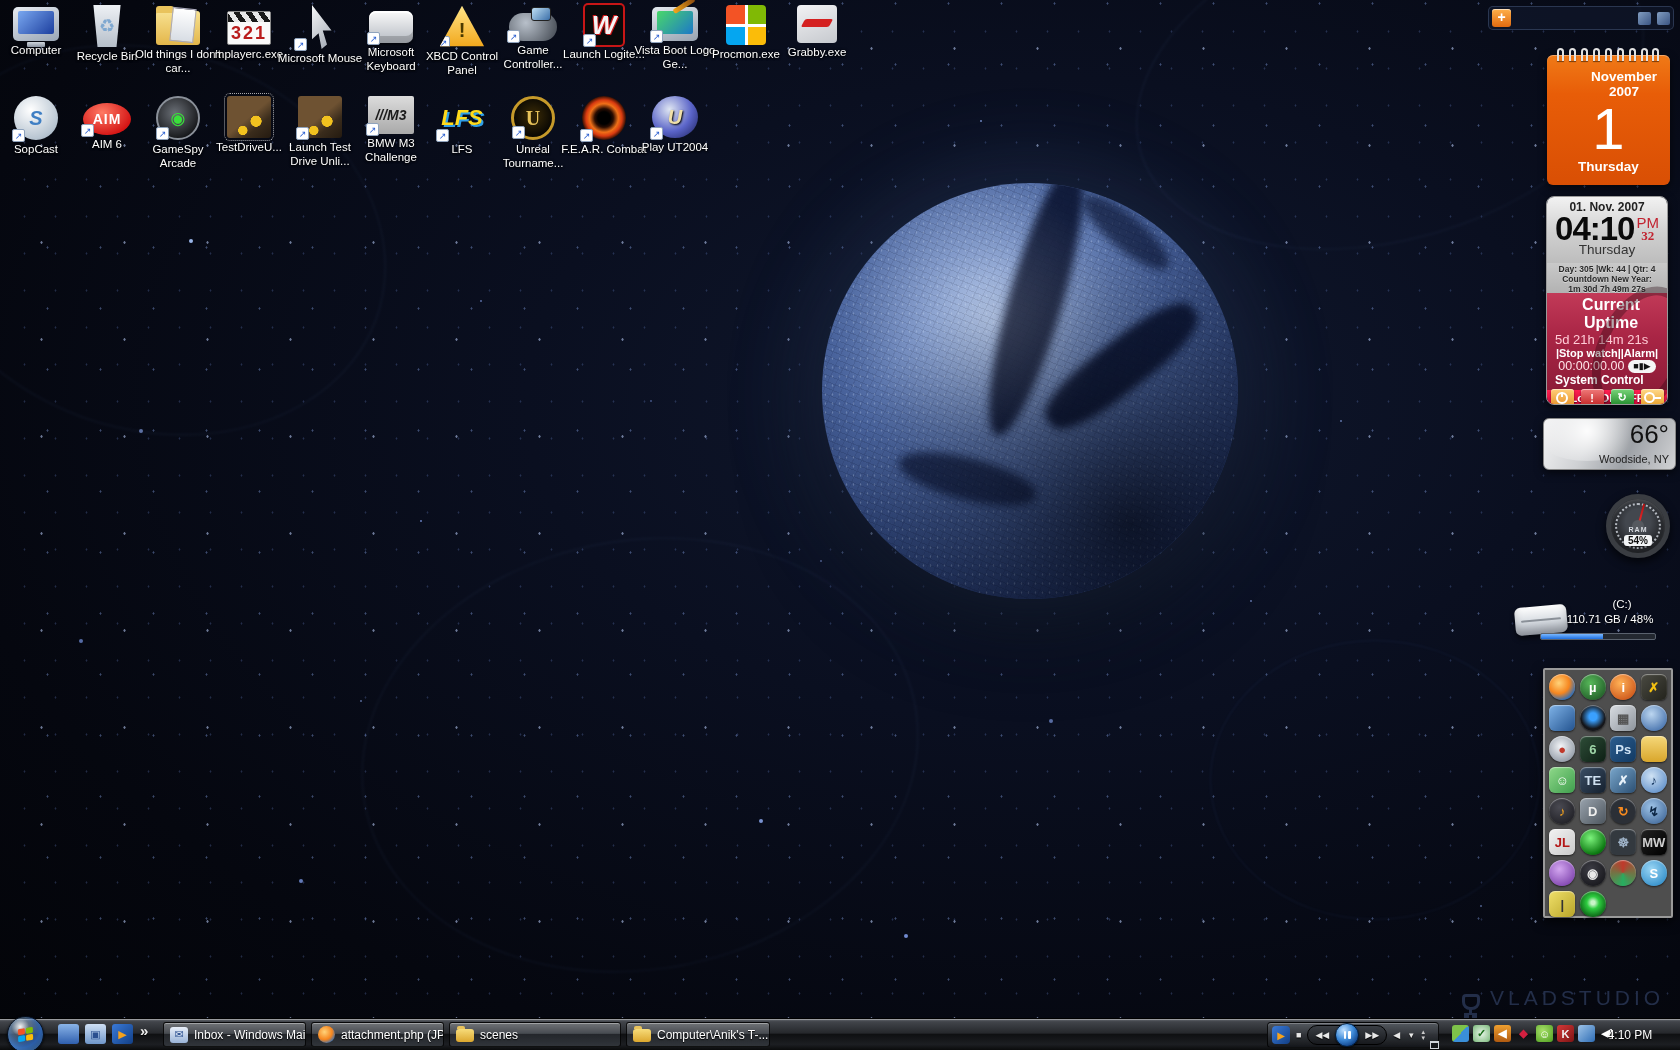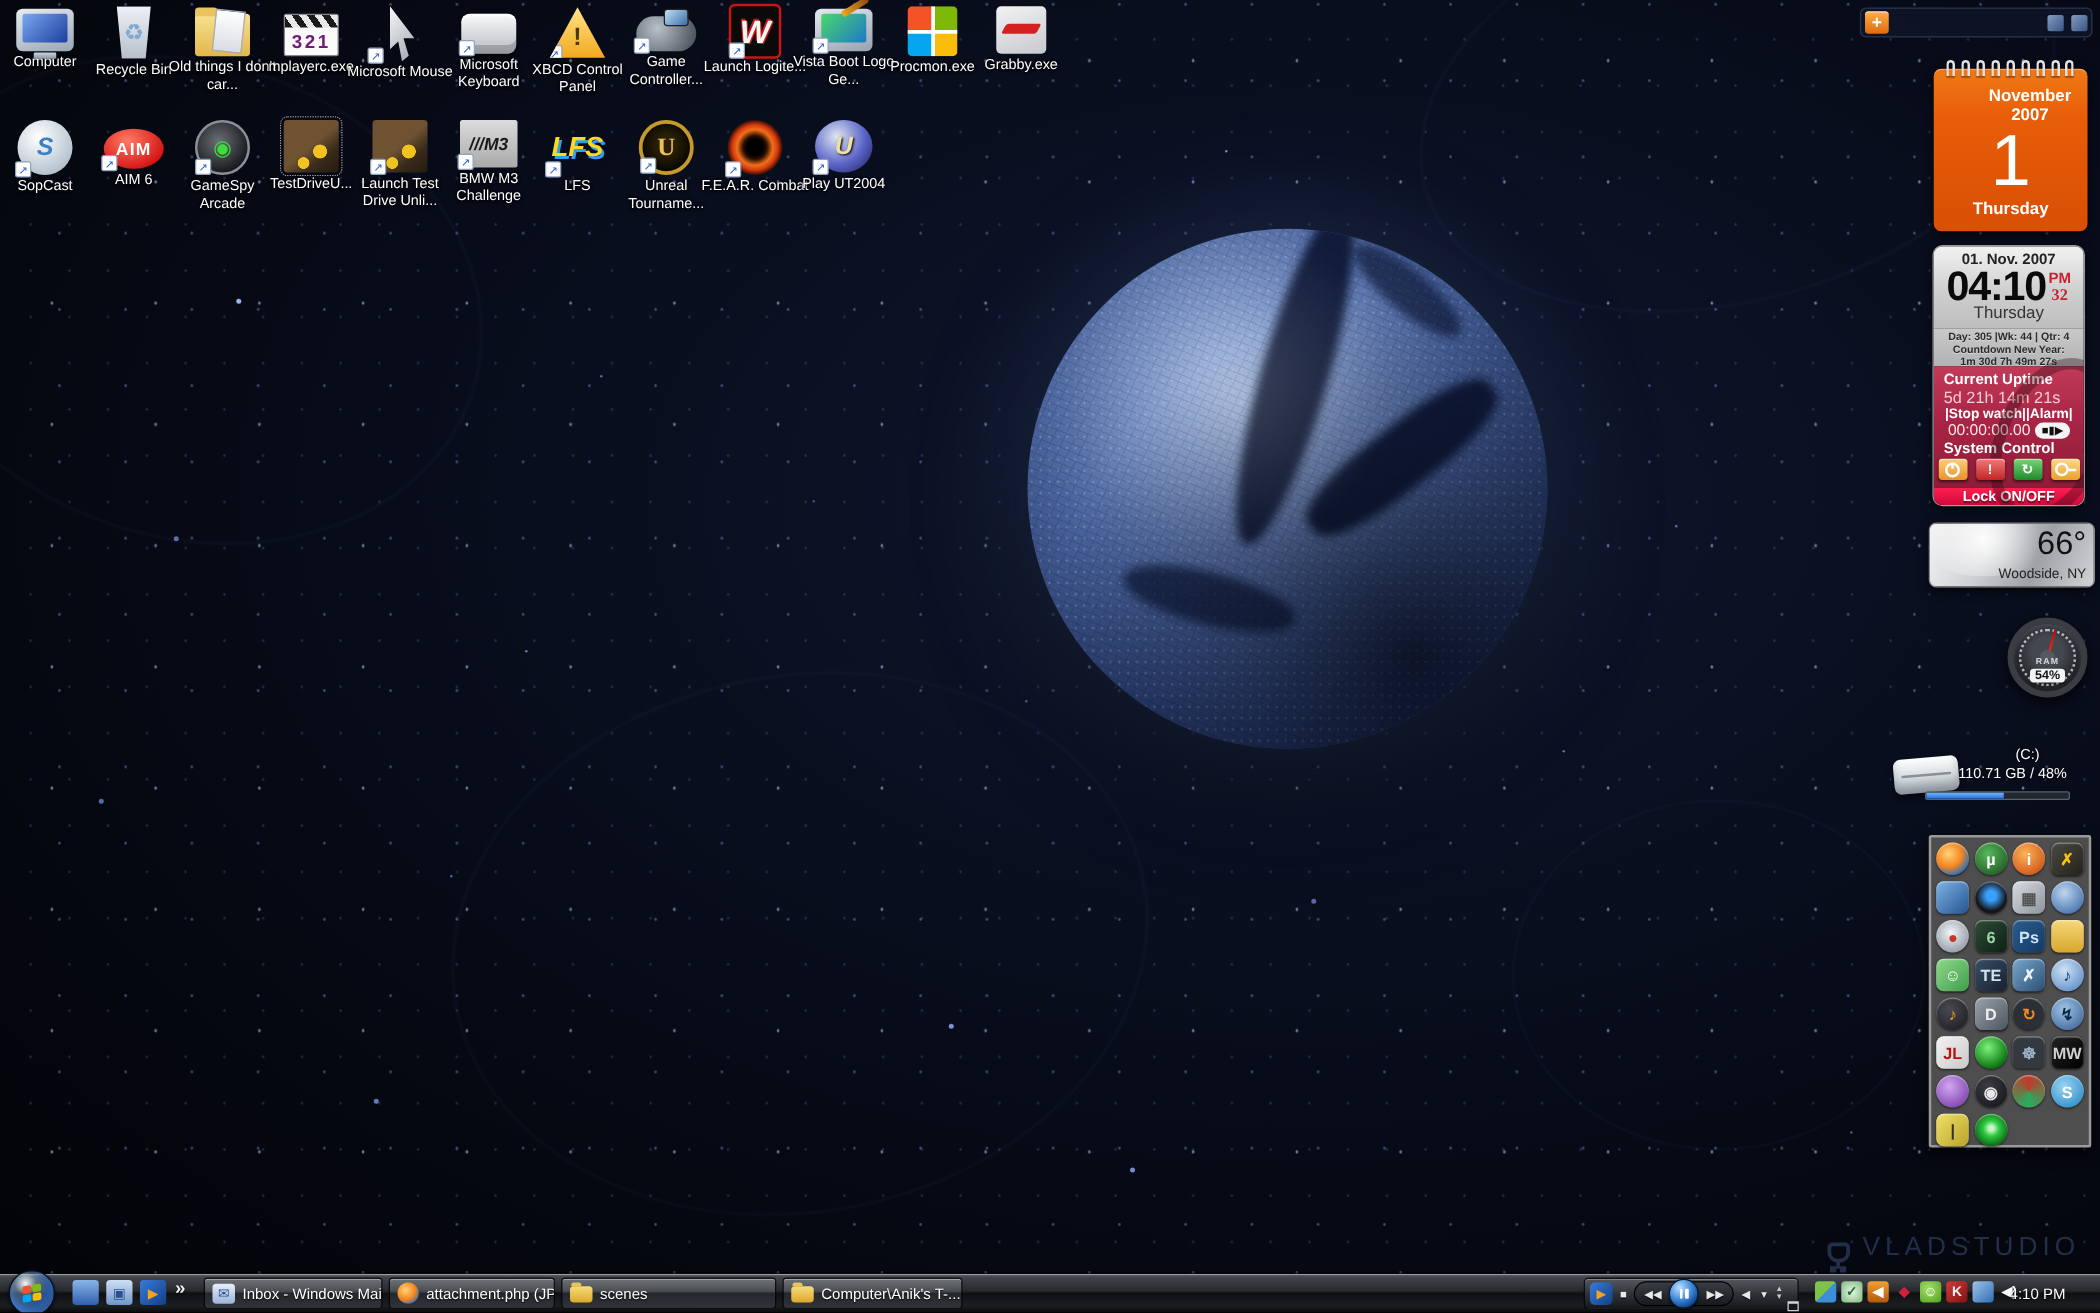--- a/index.html
+++ b/index.html
@@ -60,21 +60,21 @@
   .k-computer::before{content:"";position:absolute;inset:4px 5px 7px 5px;background:linear-gradient(135deg,#7aa8f0,#1c3e9e);border-radius:2px;}
   .k-computer::after{content:"";position:absolute;left:14px;right:14px;bottom:-6px;height:5px;background:linear-gradient(#d0d6de,#8a93a0);border-radius:1px;}
   .k-bin{width:34px;height:42px;background:linear-gradient(180deg,#eef1f5,#b6bfca);clip-path:polygon(10% 0,90% 0,78% 100%,22% 100%);}
   .k-bin .g{color:#7fa8d0;font-size:18px;}
   .k-folder{width:44px;height:34px;background:linear-gradient(180deg,#f8e292,#e3b64a);border-radius:3px;margin-top:6px;}
   .k-folder::before{content:"";position:absolute;left:0;top:-5px;width:18px;height:7px;background:#e9c35c;border-radius:3px 3px 0 0;}
   .k-folder::after{content:"";position:absolute;right:5px;top:-3px;width:22px;height:32px;background:linear-gradient(180deg,#fff,#d8dde4);border:1px solid #aab;transform:rotate(6deg);}
   .k-clapper{width:44px;height:34px;background:#fafafa;border:1px solid #888;border-radius:2px;margin-top:6px;}
   .k-clapper::before{content:"";position:absolute;left:0;right:0;top:0;height:10px;
     background:repeating-linear-gradient(55deg,#1a1a1a 0 5px,#e8e8e8 5px 10px);}
-  .k-clapper .g{margin-top:10px;font-weight:700;font-size:15px;letter-spacing:2px;color:#701a75;}
+  .k-clapper .g{margin-top:10px;font-weight:700;font-size:18px;letter-spacing:2px;color:#b91c1c;}
   .k-cursor{background:none;}
   .k-cursor::before{content:"";position:absolute;left:10px;top:0;width:30px;height:44px;
     background:linear-gradient(135deg,#ffffff,#9aa2ad);clip-path:polygon(20% 0,85% 58%,56% 58%,70% 90%,52% 100%,42% 64%,20% 78%);}
   .k-key{width:44px;height:32px;background:linear-gradient(180deg,#fafafa,#b5bac2);border-radius:7px;margin-top:6px;
     box-shadow:inset 0 -7px 0 rgba(0,0,0,.18),inset 0 2px 0 #fff,0 2px 3px rgba(0,0,0,.5);}
   .k-warn{width:46px;height:42px;clip-path:polygon(50% 2%,98% 98%,2% 98%);background:linear-gradient(180deg,#ffe68a,#f2a71b);}
   .k-warn .g{color:#4a3a00;font-weight:800;font-size:20px;margin-top:8px;}
   .k-gamepad{width:48px;height:28px;background:radial-gradient(circle at 35% 35%,#b8c0ca,#3f454e);border-radius:14px;margin-top:8px;}
   .k-gamepad::before{content:"";position:absolute;right:6px;top:-6px;width:18px;height:12px;background:linear-gradient(135deg,#bfe0f5,#3a6ea8);border-radius:3px;border:1px solid #222;}
   .k-wlogo{width:38px;height:40px;background:#0a0a0a;border-radius:3px;box-shadow:0 0 0 2px #c81616;}
@@ -123,29 +123,29 @@
   .cal .month{margin-top:14px;font-size:13.5px;font-weight:700;padding-left:31px;}
   .cal .day{font-size:58px;font-weight:400;line-height:60px;}
   .cal .wd{font-size:13.5px;font-weight:700;}
   .clockg{left:1546px;top:196px;width:122px;height:209px;border-radius:8px;overflow:hidden;
     border:1px solid #9a9a9a;box-shadow:0 3px 9px rgba(0,0,0,.65);}
   .cg-top{height:66px;background:linear-gradient(180deg,#f2f2f2,#cfcfcf 55%,#bdbdbd);text-align:center;}
   .cg-date{font-size:12px;font-weight:700;color:#222;padding-top:3px;}
   .cg-timerow{display:flex;justify-content:center;align-items:flex-start;line-height:30px;}
   .cg-time{font-size:33px;font-weight:800;color:#0a0a0a;letter-spacing:-1px;}
   .cg-ampmcol{display:flex;flex-direction:column;margin-left:2px;line-height:13px;padding-top:2px;}
-  .cg-ampm{font-size:12px;font-weight:700;color:#c22330;}
+  .cg-ampm{font-size:15px;font-weight:400;color:#c22330;}
   .cg-sec{font-size:13px;font-weight:700;color:#c22330;font-family:Liberation Serif, serif;}
   .cg-wd{font-size:13.5px;color:#333;margin-top:-2px;}
   .cg-strip{height:30px;background:linear-gradient(180deg,#c9c9c9,#b2b2b2);text-align:center;
     font-size:8.5px;font-weight:800;color:#2a2a2a;line-height:1.18;padding-top:1px;text-shadow:0 1px 0 rgba(255,255,255,.4);}
   .cg-red{height:97px;background:linear-gradient(180deg,#c23a58 0%,#a92545 45%,#8e1c38 100%);color:#fff;text-align:center;position:relative;}
   .cg-red::after{content:"";position:absolute;right:-18px;top:-10px;width:70px;height:120px;border-radius:50%;
     border:9px solid rgba(40,8,18,.35);transform:rotate(24deg);}
-  .cg-uplabel{font-size:12px;font-weight:800;padding-top:3px;text-align:left;padding-left:8px;}
+  .cg-uplabel{font-size:16px;font-weight:800;padding-top:3px;text-align:center;padding-left:8px;}
   .cg-uptime{font-size:13px;color:#ffccd6;text-align:left;padding-left:8px;}
   .cg-swal{font-size:11px;font-weight:800;}
   .cg-swrow{display:flex;align-items:center;justify-content:center;gap:4px;}
   .cg-swval{font-size:12.5px;color:#ffe3e8;}
   .swpill{background:#f5f5f5;border-radius:8px;padding:0 5px;font-size:9px;color:#111;line-height:13px;height:13px;}
   .cg-syslabel{font-size:12px;font-weight:800;text-align:left;padding-left:8px;}
   .cg-btns{display:flex;justify-content:center;gap:7px;margin-top:2px;position:relative;z-index:2;}
   .cg-btns span{width:23px;height:17px;border-radius:3px;display:flex;align-items:center;justify-content:center;
     font-size:11px;font-weight:800;color:#fff;box-shadow:inset 0 1px 0 rgba(255,255,255,.5),0 1px 2px rgba(0,0,0,.5);position:relative;}
   .btn-power{background:linear-gradient(180deg,#ffcf7a,#e8922a);}

